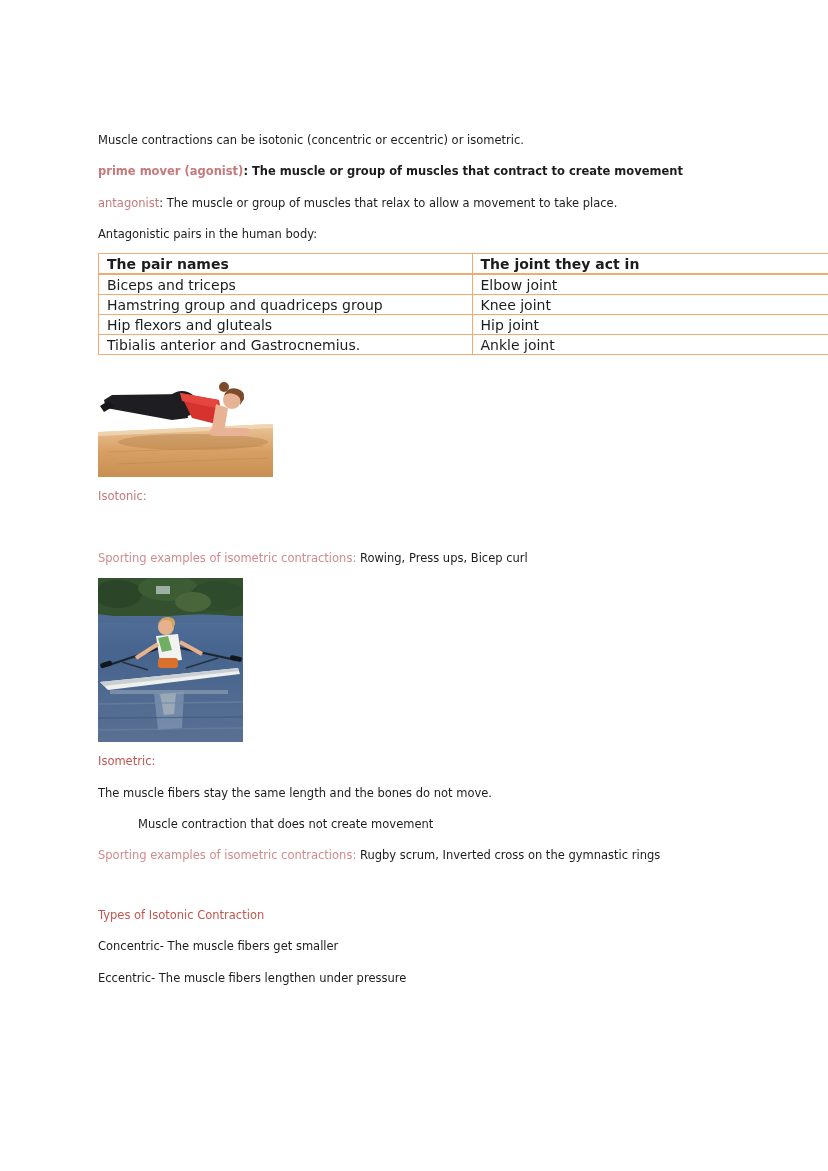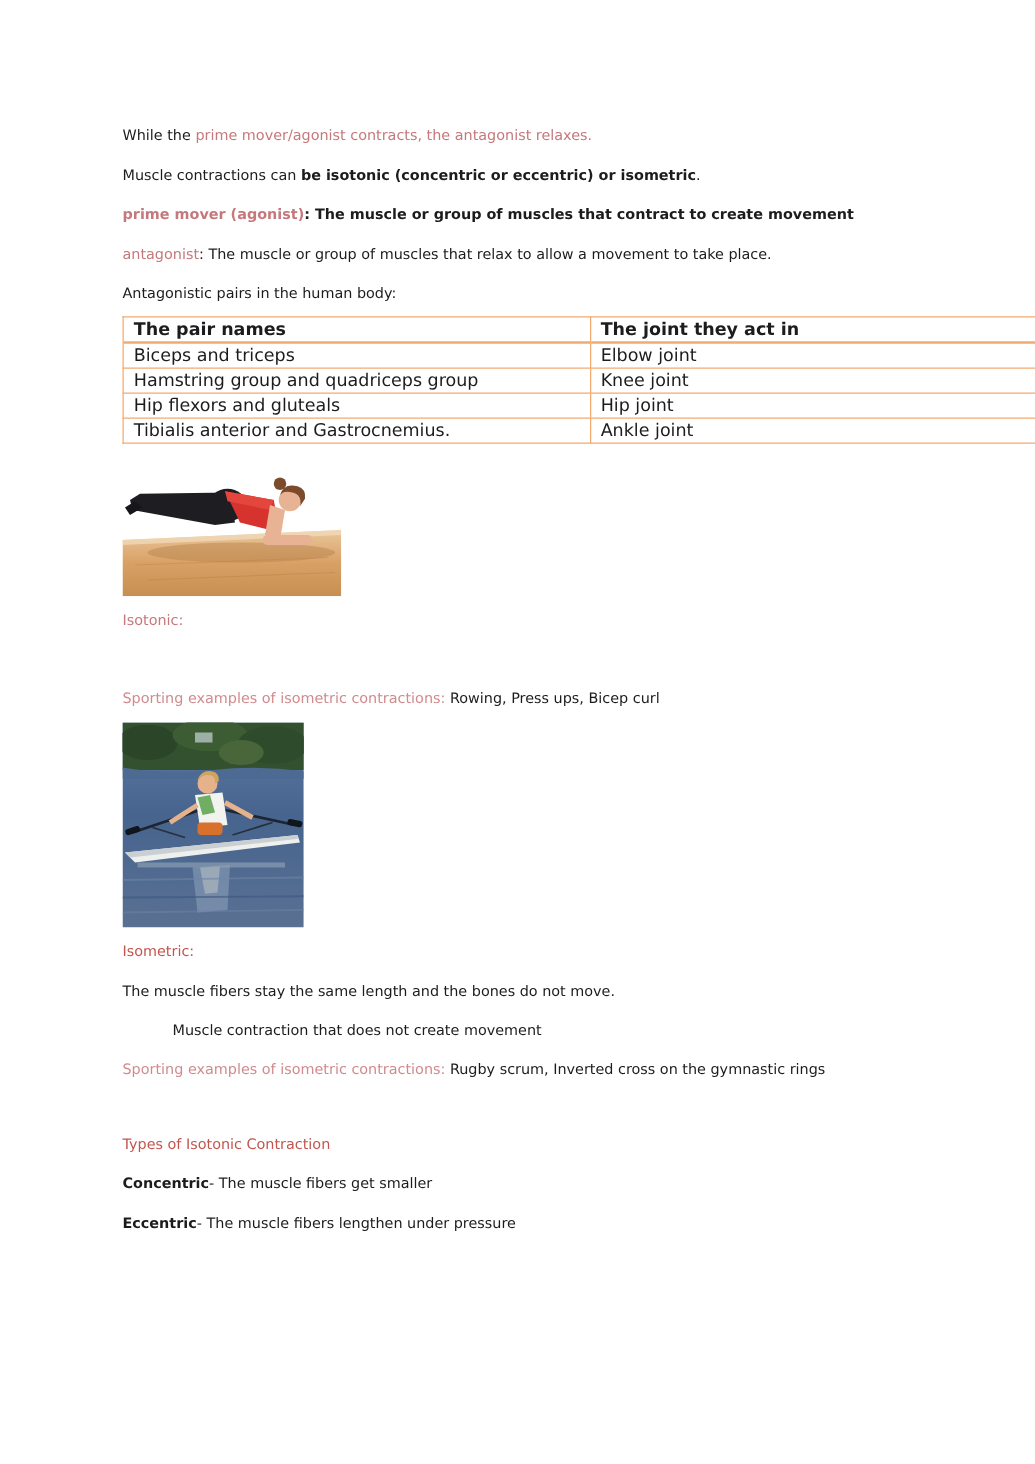--- a/index.html
+++ b/index.html
@@ -11,21 +11,21 @@
     font-family:"DejaVu Sans", sans-serif;
     font-size:11.5px;
     line-height:14px;
     color:#1c1c1e;
     overflow:hidden;
   }
   .abs{position:absolute;left:98px;}
   .pink{color:#c5797c;}
   .lightpink{color:#d18b8e;}
   .red{color:#c2564f;}
-  .bold{font-weight:bold;}
+  .bold{font-weight:normal;}
   .underline{}
   table.pairs{
     border-collapse:collapse;
     width:748px;
     table-layout:fixed;
     font-size:14px;
     line-height:14px;
   }
   table.pairs th, table.pairs td{
     border:1px solid #f3aa70;
@@ -39,23 +39,20 @@
     font-weight:bold;
     border-bottom:2px solid #f3aa70;
   }
   .photo{display:block;}
 </style>
 </head>
 <body>
 
 <div class="page">
 
-  <div class="abs" style="top:101px;">
-    <span>While the </span><span class="pink">prime mover/agonist contracts, the antagonist relaxes.</span>
-  </div>
 
   <div class="abs" style="top:133px;">
     <span>Muscle contractions can </span><span class="bold">be isotonic (concentric or eccentric) or isometric</span><span>.</span>
   </div>
 
   <div class="abs" style="top:164px;font-weight:bold;">
     <span class="pink">prime mover (agonist)</span><span>: The muscle or group of muscles that contract to create movement</span>
   </div>
 
   <div class="abs" style="top:196px;">

